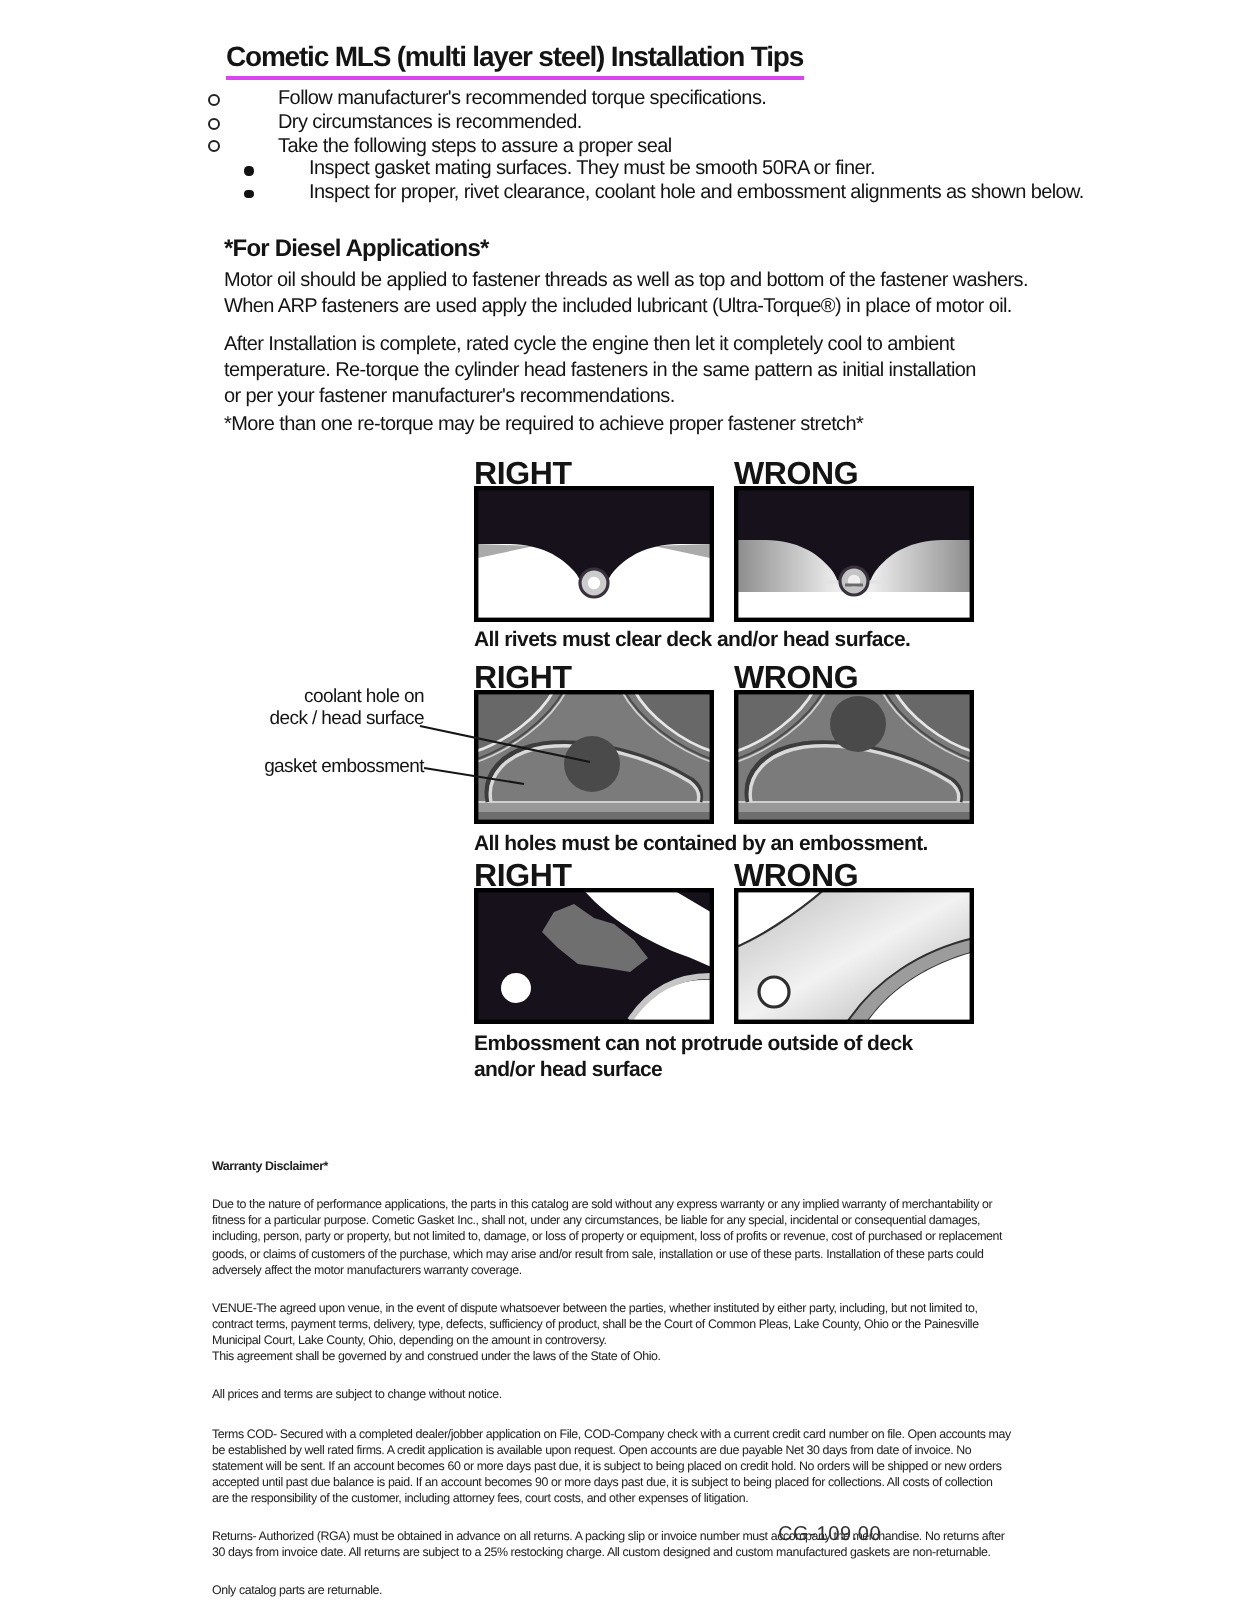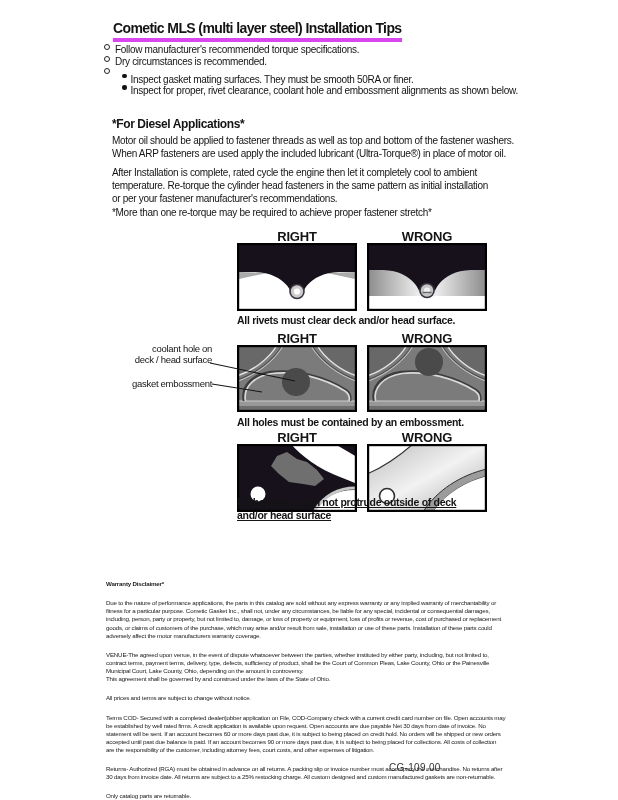--- a/index.html
+++ b/index.html
@@ -1,42 +1,42 @@
 <!DOCTYPE html>
 <html><head>
 <meta charset="utf-8">
 <style>
   html,body{margin:0;padding:0;background:#fff;}
   .page{position:relative;width:618px;height:800px;background:#ffffff;
         font-family:"Liberation Sans",sans-serif;color:#141414;overflow:hidden;}
 
   .title{position:absolute;left:113px;top:20px;font-size:14px;font-weight:bold;
-         letter-spacing:-0.6px;border-bottom:4px solid #d946ef;padding-bottom:2px;white-space:nowrap;}
+         letter-spacing:-0.6px;border-bottom:2px solid #d946ef;padding-bottom:2px;white-space:nowrap;}
 
   .bullets{position:absolute;left:104px;top:44px;font-size:10px;letter-spacing:-0.3px;line-height:11.8px;}
-  .b{display:flex;white-space:nowrap;}
+  .b{display:flex;align-items:center;white-space:nowrap;gap:24px;}
   .m1{width:4px;height:4px;border:1px solid #222;border-radius:50%;margin-right:5px;flex:none;}
   .m2{width:4.5px;height:4.5px;background:#111;border-radius:50%;margin-right:4px;flex:none;}
   .l2{margin-left:18px;}
 
   .heading{position:absolute;left:112px;top:117px;font-size:12px;font-weight:bold;letter-spacing:-0.4px;}
   .para{position:absolute;left:112px;width:500px;font-size:10px;letter-spacing:-0.3px;
         line-height:13px;white-space:pre-line;}
   .p1{top:134px;}.p2{top:166px;}.p3{top:206px;}
 
-  .dglab{position:absolute;width:120px;text-align:center;font-size:13px;font-weight:600;letter-spacing:-0.2px;}
+  .dglab{position:absolute;width:120px;text-align:left;font-size:16px;font-weight:600;letter-spacing:-0.2px;}
   .r1{top:229px;}.r2{top:331px;}.r3{top:430px;}
   .cl{left:237px;}.cr{left:367px;}
 
   .panel{position:absolute;width:120px;display:block;}
   .pr1{top:243px;}.pr2{top:345px;}.pr3{top:444px;}
 
   .caption{position:absolute;left:237px;font-size:10.5px;font-weight:600;letter-spacing:-0.3px;
            line-height:12.5px;white-space:pre-line;}
-  .cap1{top:314px;}.cap2{top:416px;}.cap3{top:496px;text-decoration:underline;}
+  .cap1{top:314px;}.cap2{top:416px;}.cap3{top:516px;}
 
   .callout{position:absolute;left:105px;width:107px;text-align:right;font-size:9.5px;
            letter-spacing:-0.3px;line-height:10.5px;white-space:pre-line;}
   .co1{top:344px;}.co2{top:379px;}
   .pointer{position:absolute;left:205px;top:355px;}
 
   .finetext{position:absolute;left:106px;top:572px;width:505px;font-size:6.2px;
             letter-spacing:-0.2px;line-height:8.1px;color:#222;white-space:pre-line;}
   .finetext .fh{font-weight:bold;margin:0 0 3px 0;}
   .finetext .fp{margin:0 0 3px 0;}
@@ -54,20 +54,21 @@
     <div class="b">
         <span class="m1"></span>
         <span>Follow manufacturer's recommended torque specifications.</span>
       </div>
     <div class="b">
         <span class="m1"></span>
         <span>Dry circumstances is recommended.</span>
       </div>
     <div class="b">
         <span class="m1"></span>
+        <span>Take the following steps to assure a proper seal</span>
       </div>
     <div class="b l2">
         <span class="m2"></span>
         <span>Inspect gasket mating surfaces.  They must be smooth 50RA or finer.</span>
       </div>
     <div class="b l2">
         <span class="m2"></span>
         <span>Inspect for proper, rivet clearance, coolant hole and embossment alignments as shown below.</span>
       </div>
   </div>

